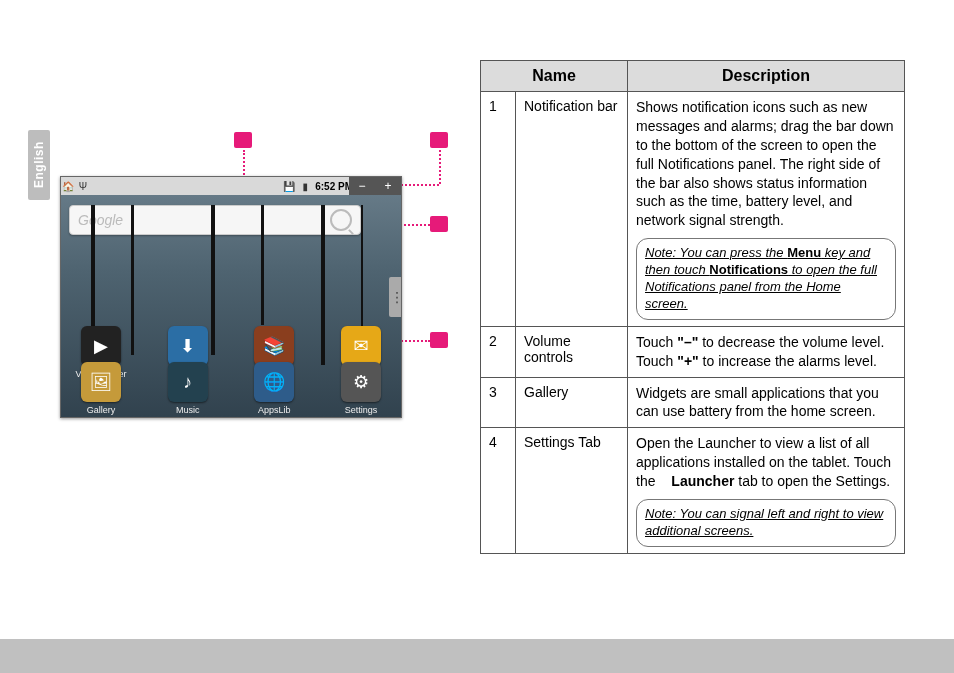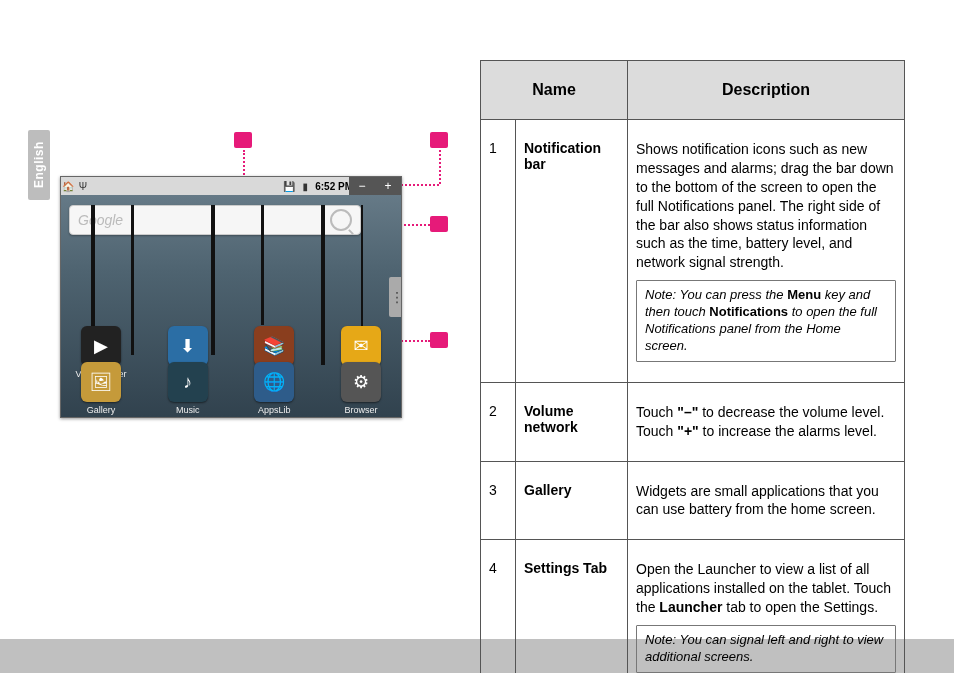--- a/index.html
+++ b/index.html
@@ -187,40 +187,41 @@
     top: 30px;
     width: 425px;
   }
   table {
     border-collapse: collapse;
     width: 100%;
     font-size: 14px;
   }
   th, td {
     border: 1px solid #555;
-    padding: 20px 8px;
+    padding: 6px 8px;
     vertical-align: top;
     text-align: left;
   }
   th {
     background: #dcdcdc;
     font-weight: 700;
     text-align: center;
     font-size: 16px;
   }
   td.num { width: 18px; text-align:left; }
-  td.name { width: 95px; font-weight: bold; }
+  td.name { width: 95px; }
   .note-box {
     margin-top: 8px;
     border: 1px solid #777;
-    border-radius: 1px;
+    border-radius: 12px;
     padding: 6px 8px;
     font-style: italic;
     font-size: 13px;
     line-height: 1.3;
+    text-decoration: underline;
   }
   .b { font-weight:700; font-style:normal; }
   td.desc { line-height:1.35; }
 </style>
 </head>
 <body>
 
 <div class="side-tab">English</div>
 <div class="bottom-bar"></div>
 
@@ -297,21 +298,21 @@
         <div class="hicon">
           <div class="glyph" style="background:#23414f;">♪</div>
           <span>Music</span>
         </div>
         <div class="hicon">
           <div class="glyph" style="background:#2e5c8a;">🌐</div>
           <span>AppsLib</span>
         </div>
         <div class="hicon">
           <div class="glyph" style="background:#555;">⚙</div>
-          <span>Browser</span>
+          <span>Settings</span>
         </div>
       </div>
 
       <div class="launcher-tab">⋮</div>
     </div>
   </div>
 
   <div class="right-col">
     <table>
       <thead>
@@ -326,35 +327,35 @@
           <td class="name">Notification bar</td>
           <td class="desc">
             <span>Shows notification icons such as new messages and alarms; drag the bar down to the bottom of the screen to open the full Notifications panel. The right side of the bar also shows status information such as the time, battery level, and network signal strength.</span>
             <div class="note-box">
               <span>Note: You can press the </span><span class="b">Menu</span><span> key and then touch </span><span class="b">Notifications</span><span> to open the full Notifications panel from the Home screen.</span>
             </div>
           </td>
         </tr>
         <tr>
           <td class="num">2</td>
-          <td class="name">Volume network</td>
+          <td class="name">Volume controls</td>
           <td class="desc">
             <span>Touch </span><span class="b" style="font-style:normal;">"–"</span><span> to decrease the volume level. Touch </span><span class="b" style="font-style:normal;">"+"</span><span> to increase the alarms level.</span>
           </td>
         </tr>
         <tr>
           <td class="num">3</td>
           <td class="name">Gallery</td>
           <td class="desc">Widgets are small applications that you can use battery from the home screen.</td>
         </tr>
         <tr>
           <td class="num">4</td>
           <td class="name">Settings Tab</td>
           <td class="desc">
-            <span>Open the Launcher to view a list of all applications installed on the tablet. Touch the </span><span class="b" style="font-style:normal;">Launcher</span><span> tab to open the Settings.</span>
+            <span>Open the Launcher to view a list of all applications installed on the tablet. Touch the </span><span class="b" style="font-style:normal;margin-left:12px;">Launcher</span><span> tab to open the Settings.</span>
             <div class="note-box">
               <span>Note: You can signal left and right to view additional screens.</span>
             </div>
           </td>
         </tr>
       </tbody>
     </table>
   </div>
 
 </div>

